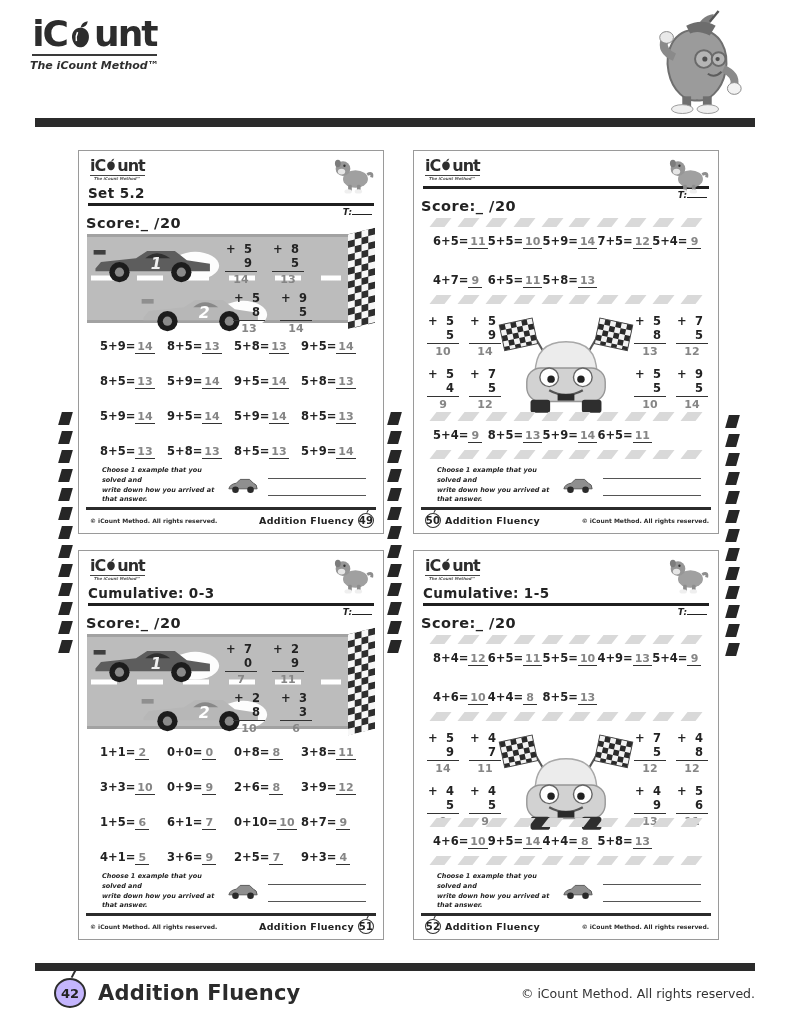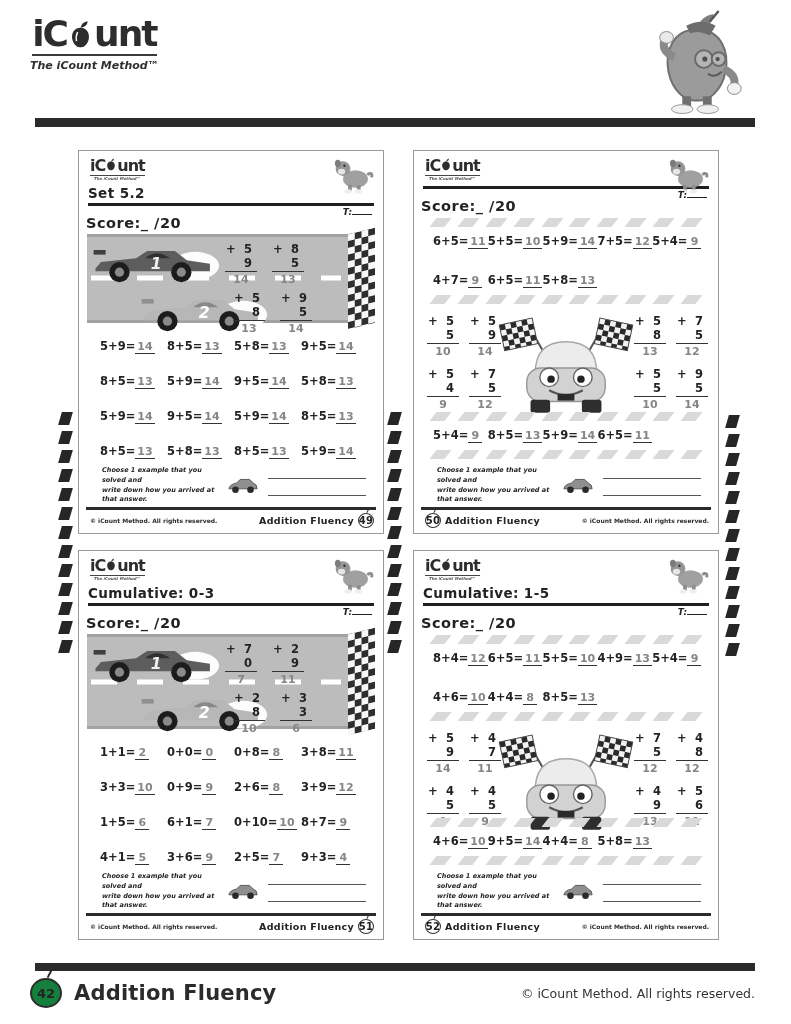--- a/index.html
+++ b/index.html
@@ -90,21 +90,21 @@
   .dash-trail { position:absolute; display:flex; flex-direction:column; gap:6px; }
   #trail-left { left:60px; top:412px; }
   #trail-mid { left:389px; top:412px; }
   #trail-right { left:727px; top:415px; }
   .dash { width:11px; height:13px; background:#262626; transform:skewX(-16deg); }
   
   .bottom-bar { position:absolute; left:35px; right:36px; top:963px; height:8px; background:#2b2b2b; }
   .page-footer { position:absolute; left:30px; right:36px; top:978px; display:flex; align-items:center; }
   .apple-badge-big { position:relative; width:32px; height:30px; border:2px solid #2d2d2d; border-radius:50%;
                      display:flex; align-items:center; justify-content:center;
-                     font-size:13px; font-weight:bold; background:#15803d; }
+                     font-size:13px; font-weight:bold; background:#c4b5fd;margin-left:24px; }
   .apple-badge-big::before { content:""; position:absolute; top:-8px; left:16px; width:8px; height:8px;
                              border-left:2px solid #2d2d2d; transform:rotate(28deg); }
   .footer-title { font-size:21px; font-weight:bold; letter-spacing:.2px; margin-left:12px; color:#2b2b2b; }
   .footer-copy { margin-left:auto; font-size:12.5px; color:#333; }
 </style>
 </head>
 <body>
 
 <div class="logo-main">
   <div class="logo-word"><span>iC</span><svg width="27" height="29" viewBox="0 0 22 24">

